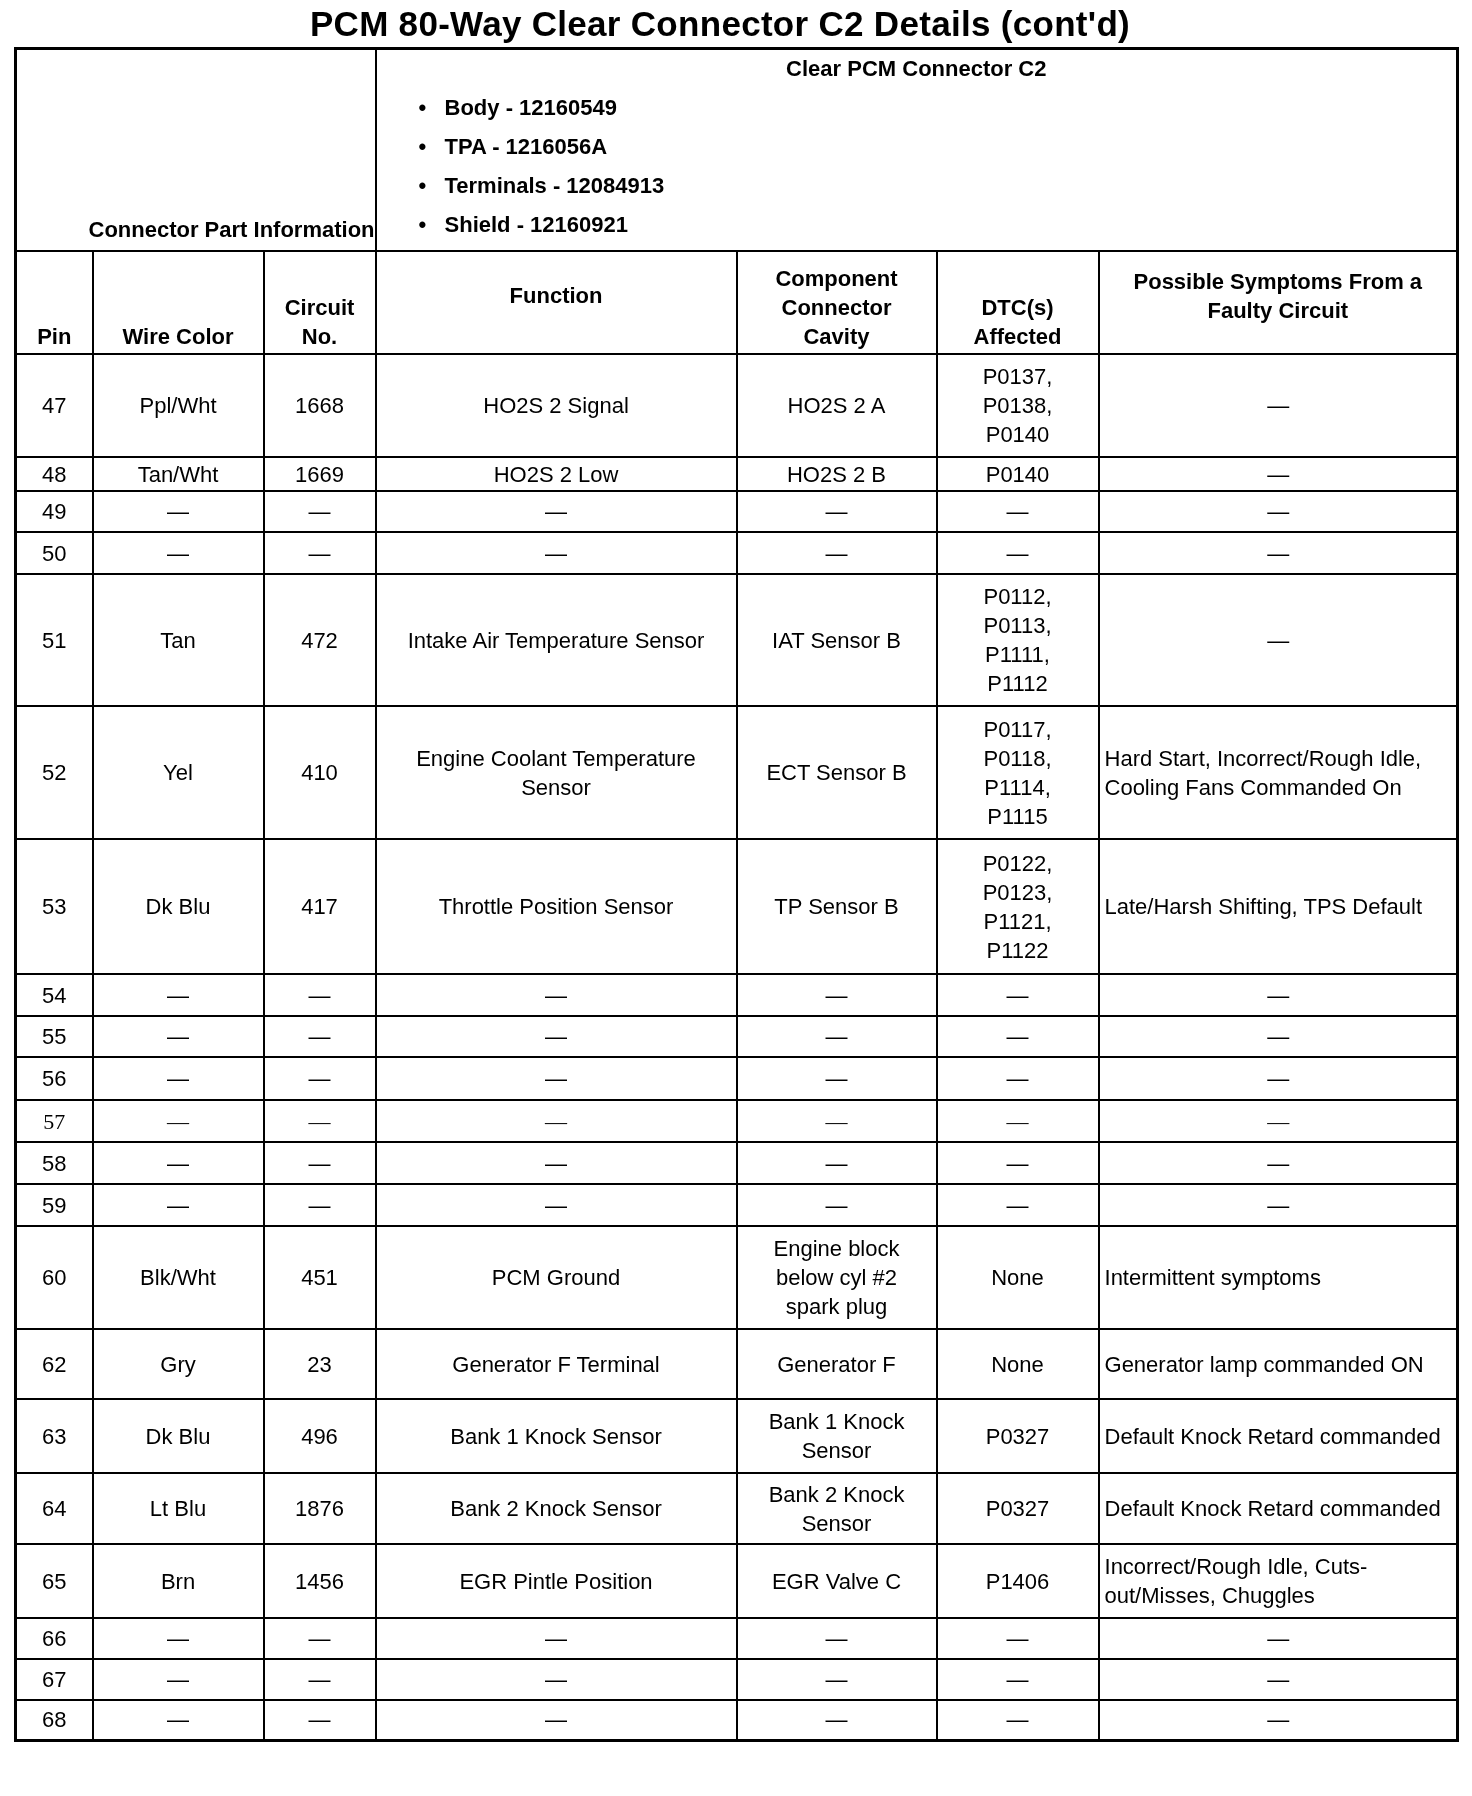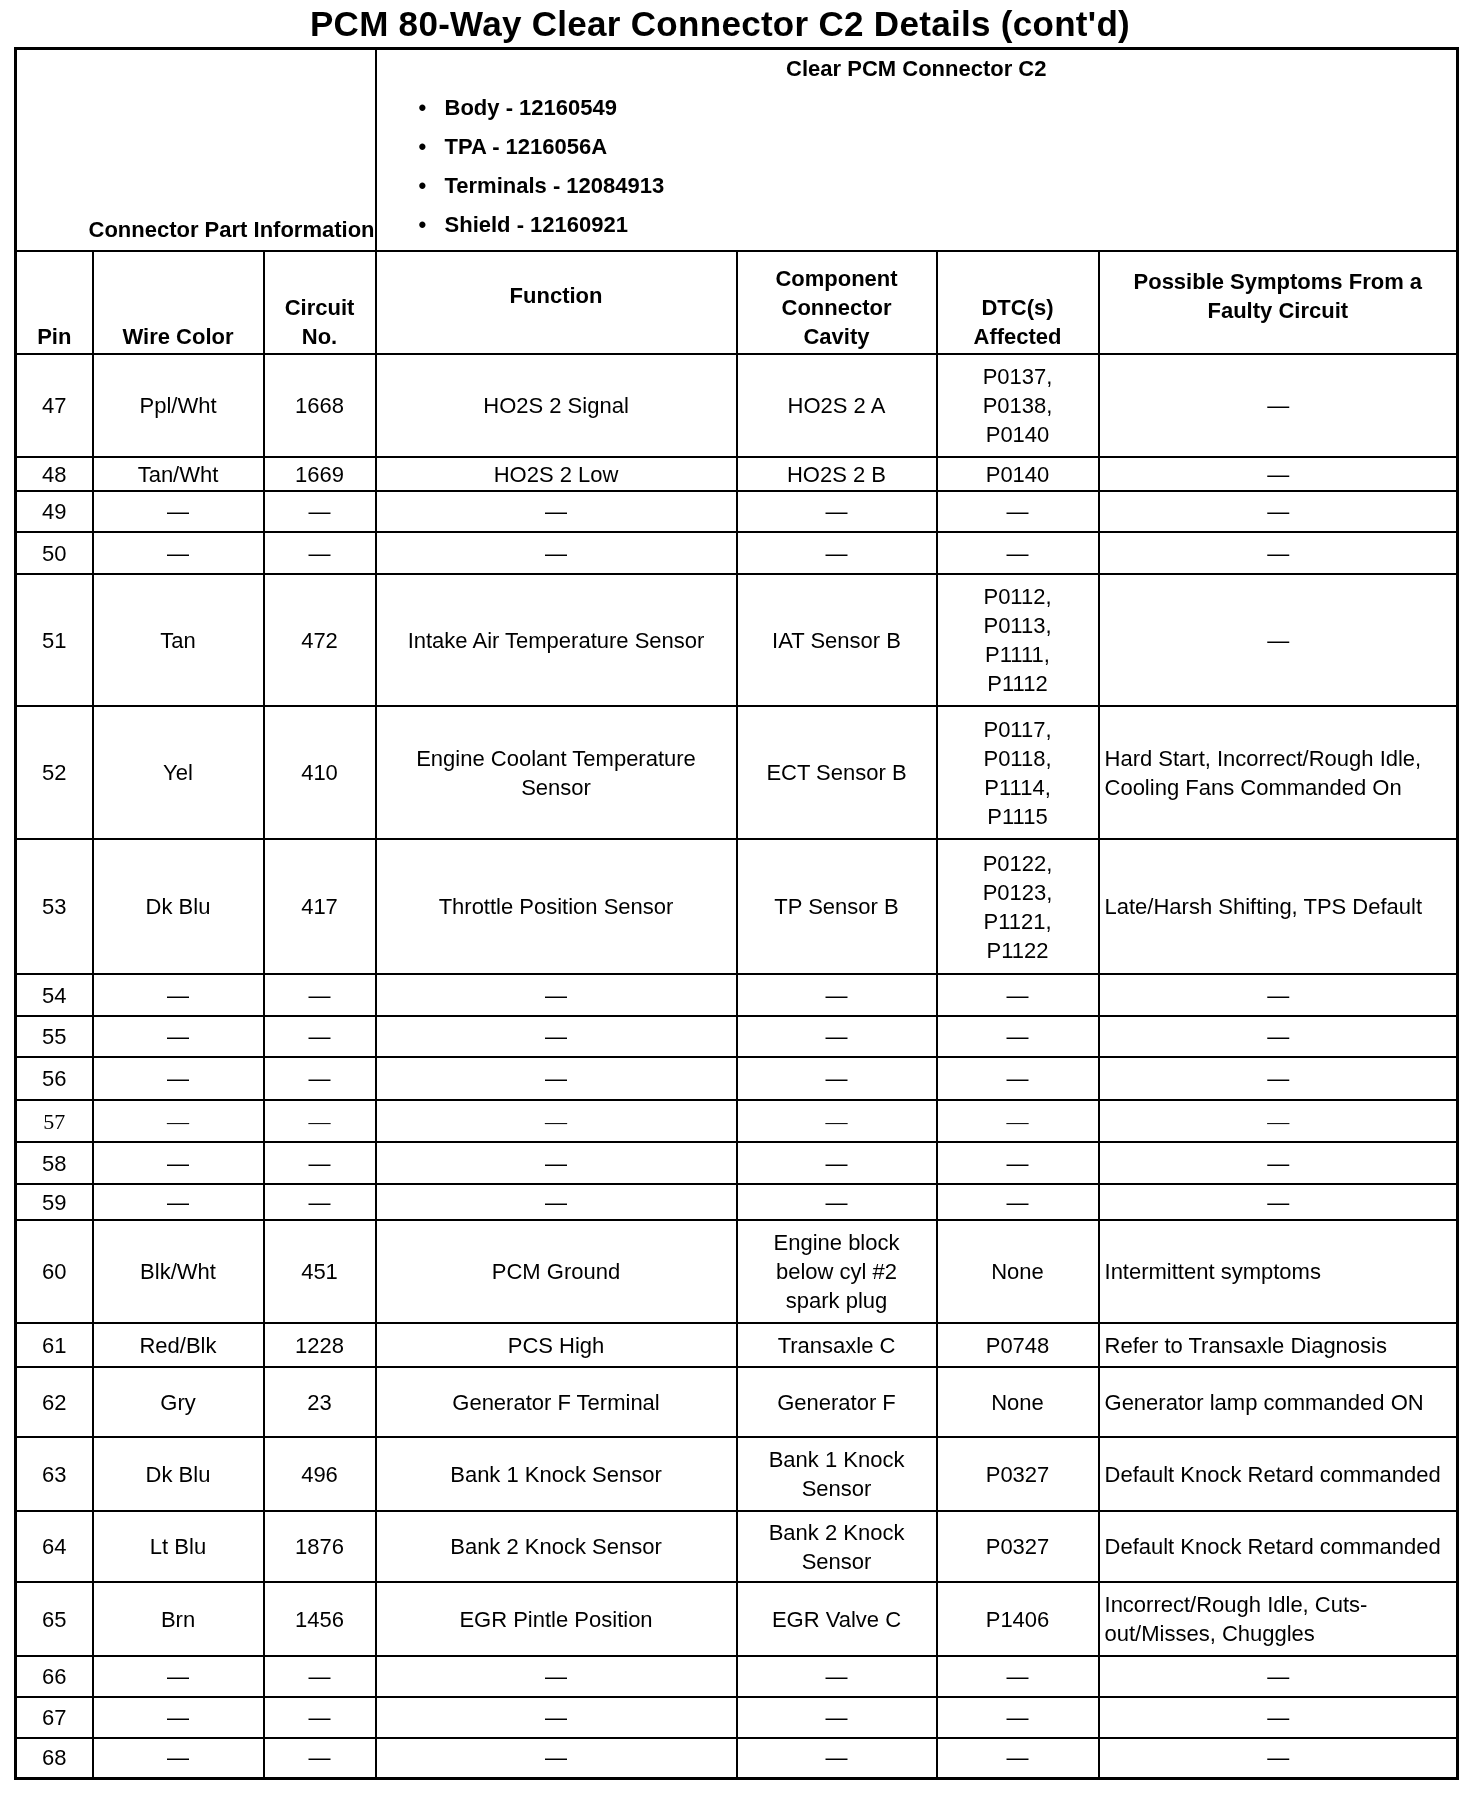--- a/index.html
+++ b/index.html
@@ -212,21 +212,21 @@
         <td>58</td>
         <td>—</td>
         <td>—</td>
         <td>—</td>
         <td>—</td>
         <td class="lines">
           <span>—</span>
         </td>
         <td class="sym dash">—</td>
       </tr>
-      <tr style="height: 36px;">
+      <tr style="height: 42px;">
         <td>59</td>
         <td>—</td>
         <td>—</td>
         <td>—</td>
         <td>—</td>
         <td class="lines">
           <span>—</span>
         </td>
         <td class="sym dash">—</td>
       </tr>
@@ -234,31 +234,20 @@
         <td>60</td>
         <td>Blk/Wht</td>
         <td>451</td>
         <td>PCM Ground</td>
         <td style="padding: 0px 14px;">Engine block below cyl #2 spark plug</td>
         <td class="lines">
           <span>None</span>
         </td>
         <td class="sym">Intermittent symptoms</td>
       </tr>
-      <tr style="height: 44px;">
-        <td>61</td>
-        <td>Red/Blk</td>
-        <td>1228</td>
-        <td>PCS High</td>
-        <td>Transaxle C</td>
-        <td class="lines">
-          <span>P0748</span>
-        </td>
-        <td class="sym">Refer to Transaxle Diagnosis</td>
-      </tr>
       <tr style="height: 70px;">
         <td>62</td>
         <td>Gry</td>
         <td>23</td>
         <td>Generator F Terminal</td>
         <td>Generator F</td>
         <td class="lines">
           <span>None</span>
         </td>
         <td class="sym">Generator lamp commanded ON</td>

